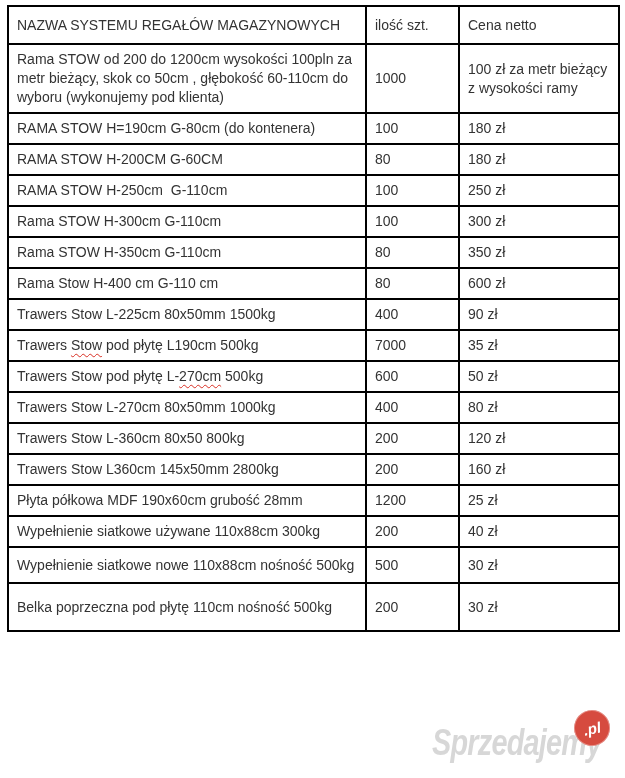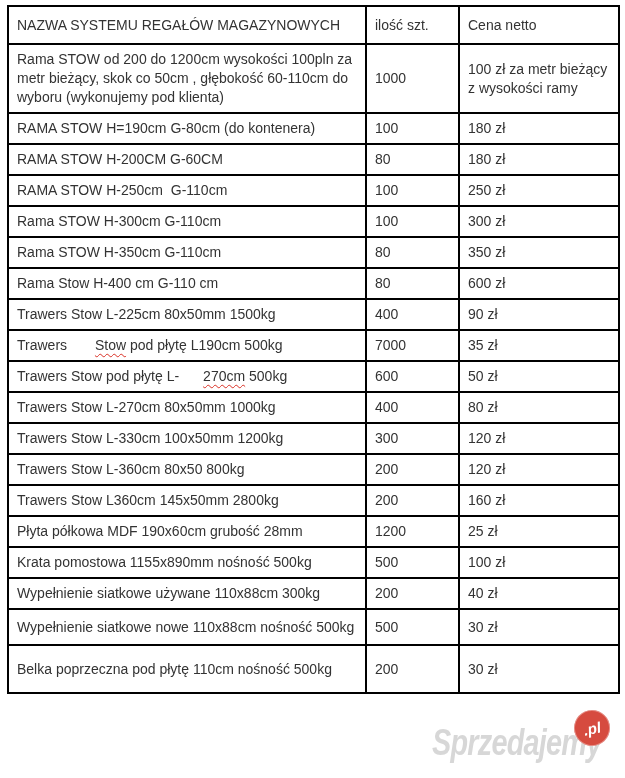--- a/index.html
+++ b/index.html
@@ -30,21 +30,20 @@
   .price-table tbody tr.r-desc { height: 66px; }
   .price-table tbody tr.r-two  { height: 36px; }
   .price-table tbody tr.r-last { height: 48px; }
 
   .sp {
     text-decoration-line: underline;
     text-decoration-style: wavy;
     text-decoration-color: #d93025;
     text-decoration-thickness: 1px;
     text-underline-offset: 3px;
-    margin-left: 24px;
   }
 
   .watermark {
     position: absolute; left: 430px; top: 706px; width: 195px; height: 64px;
     pointer-events: none; z-index: 5;
   }
   .wm-text {
     position: absolute; left: 2px; top: 16px;
     font-size: 37px; font-weight: 700; font-style: italic;
     letter-spacing: -1px; color: rgba(130,130,130,0.32);
@@ -129,43 +128,33 @@
           <td>Trawers Stow pod płytę L-<span class="sp">270cm</span> 500kg</td>
           <td>600</td>
           <td>50 zł</td>
         </tr>
         <tr>
           <td>Trawers Stow L-270cm 80x50mm 1000kg</td>
           <td>400</td>
           <td>80 zł</td>
         </tr>
         <tr>
-          <td>Trawers Stow L-330cm 100x50mm 1200kg</td>
-          <td>300</td>
-          <td>120 zł</td>
-        </tr>
-        <tr>
           <td>Trawers Stow L-360cm 80x50 800kg</td>
           <td>200</td>
           <td>120 zł</td>
         </tr>
         <tr>
           <td>Trawers Stow L360cm 145x50mm 2800kg</td>
           <td>200</td>
           <td>160 zł</td>
         </tr>
         <tr>
           <td>Płyta półkowa MDF 190x60cm grubość 28mm</td>
           <td>1200</td>
           <td>25 zł</td>
-        </tr>
-        <tr>
-          <td>Krata pomostowa 1155x890mm nośność 500kg</td>
-          <td>500</td>
-          <td>100 zł</td>
         </tr>
         <tr>
           <td>Wypełnienie siatkowe używane 110x88cm 300kg</td>
           <td>200</td>
           <td>40 zł</td>
         </tr>
         <tr class="r-two">
           <td>Wypełnienie siatkowe nowe 110x88cm nośność 500kg</td>
           <td>500</td>
           <td>30 zł</td>

